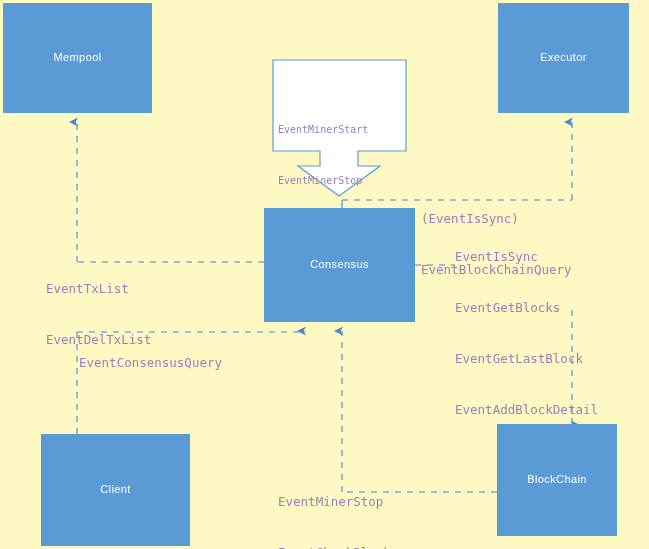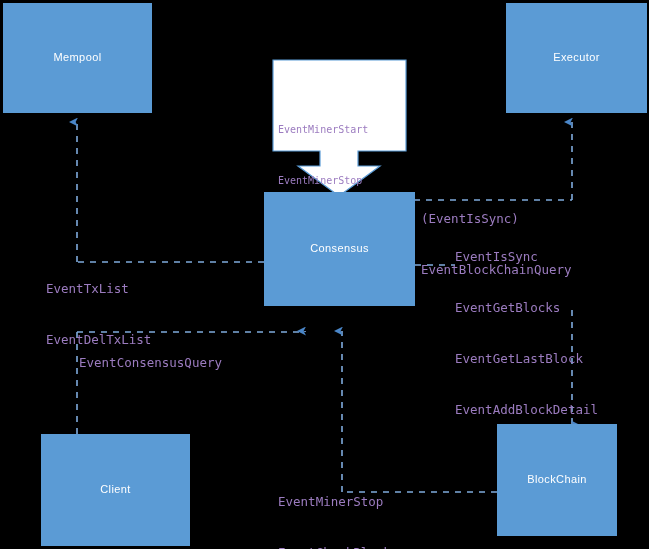--- a/index.html
+++ b/index.html
@@ -4,21 +4,21 @@
 <style>
   html, body {
     margin: 0;
     padding: 0;
     background: #ffffff;
   }
   #canvas {
     position: relative;
     width: 649px;
     height: 549px;
-    background: #000000;
+    background: #fef9c3;
     overflow: hidden;
     font-family: "Liberation Sans", sans-serif;
   }
   .node {
     position: absolute;
     background: #5B9BD5;
     border: 1px solid #5B9BD5;
     box-sizing: border-box;
     display: flex;
     align-items: center;
@@ -103,25 +103,25 @@
     <g>
       <path d="M273,60 L406,60 L406,151 L358,151 L358,166 L380,166 L339,196
                L298,166 L320,166 L320,151 L273,151 Z" fill="#ffffff" stroke="#5B9BD5" stroke-width="1.2" stroke-linejoin="miter"></path>
     </g>
   </svg>
 
   <div class="node" style="left:3px; top:3px; width:149px; height:110px;">
     <span class="node-label">Mempool</span>
   </div>
 
-  <div class="node" style="left:498px; top:3px; width:141px; height:110px;margin-left:8px;">
+  <div class="node" style="left:498px; top:3px; width:131px; height:110px;">
     <span class="node-label">Executor</span>
   </div>
 
-  <div class="node" style="left:264px; top:192px; width:151px; height:114px;">
+  <div class="node" style="left:264px; top:208px; width:151px; height:114px;">
     <span class="node-label">Consensus</span>
   </div>
 
   <div class="node" style="left:3px; top:434px; width:149px; height:112px;margin-left:38px;">
     <span class="node-label">Client</span>
   </div>
 
   <div class="node" style="left:497px; top:424px; width:120px; height:112px;">
     <span class="node-label">BlockChain</span>
   </div>

